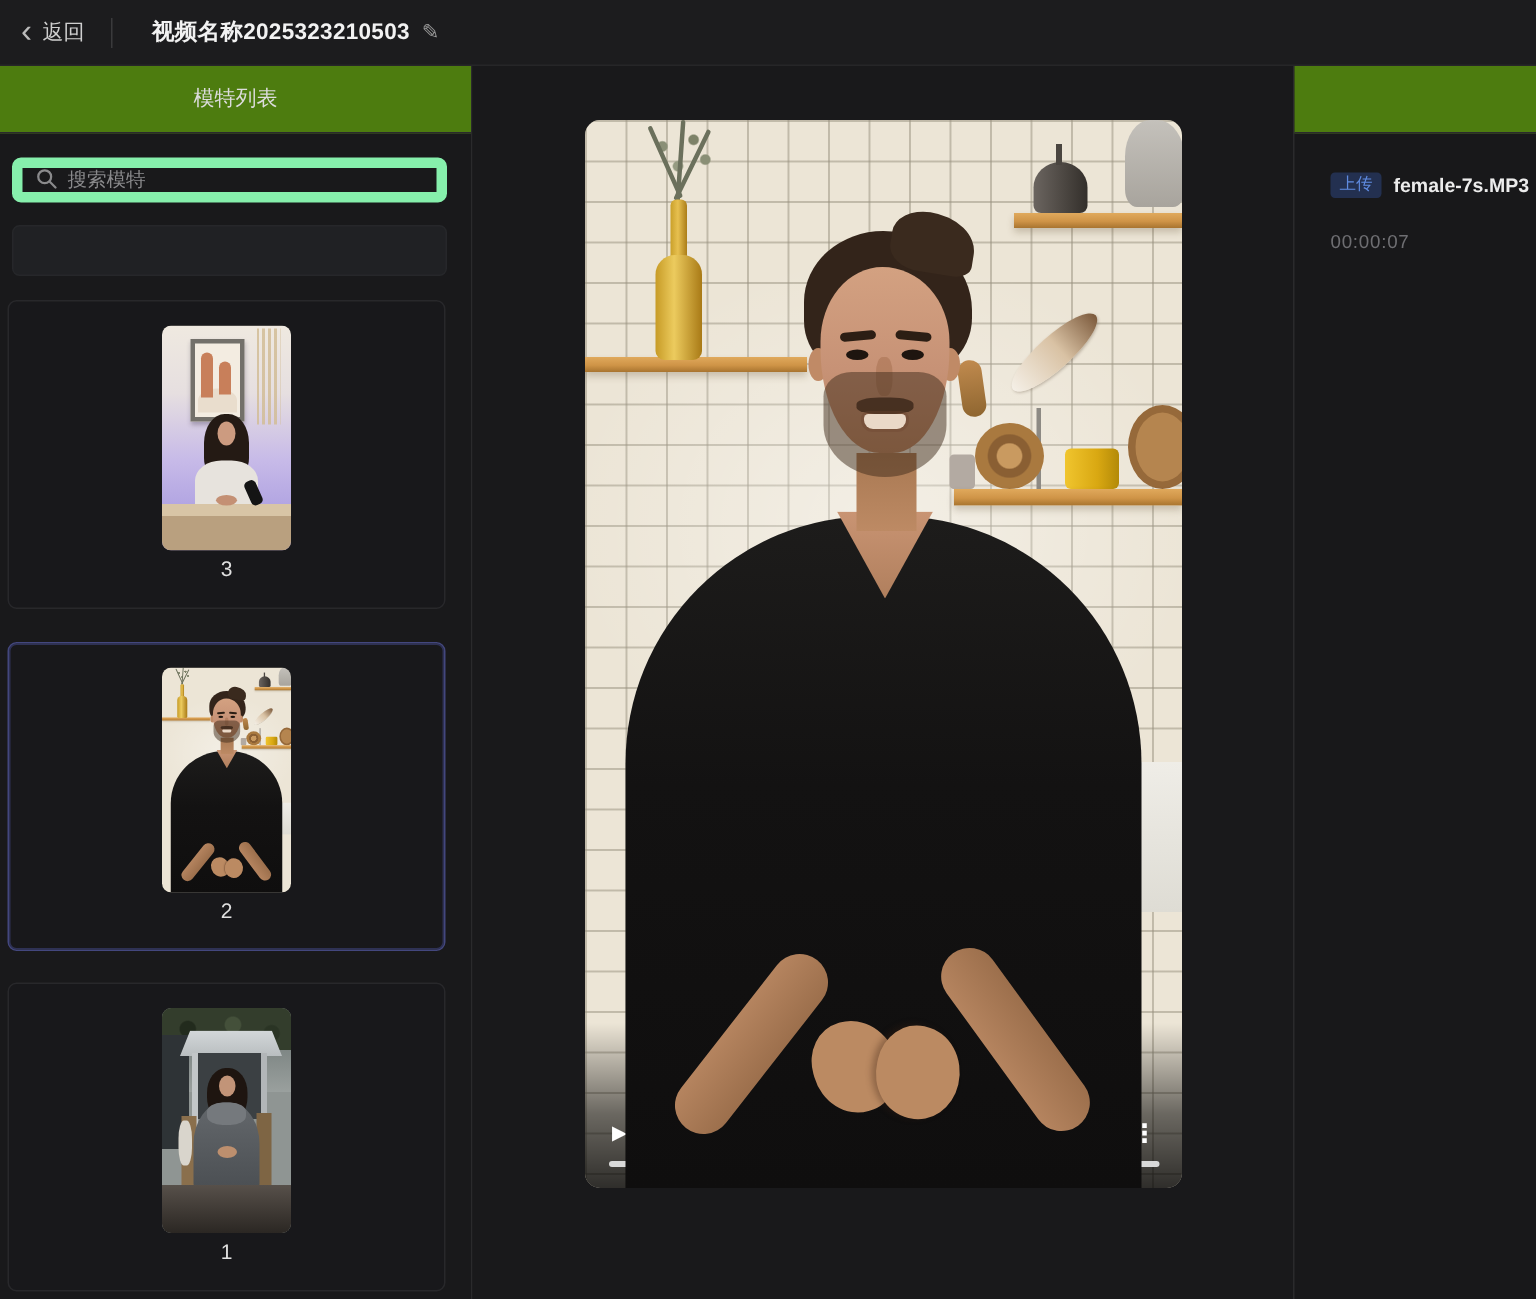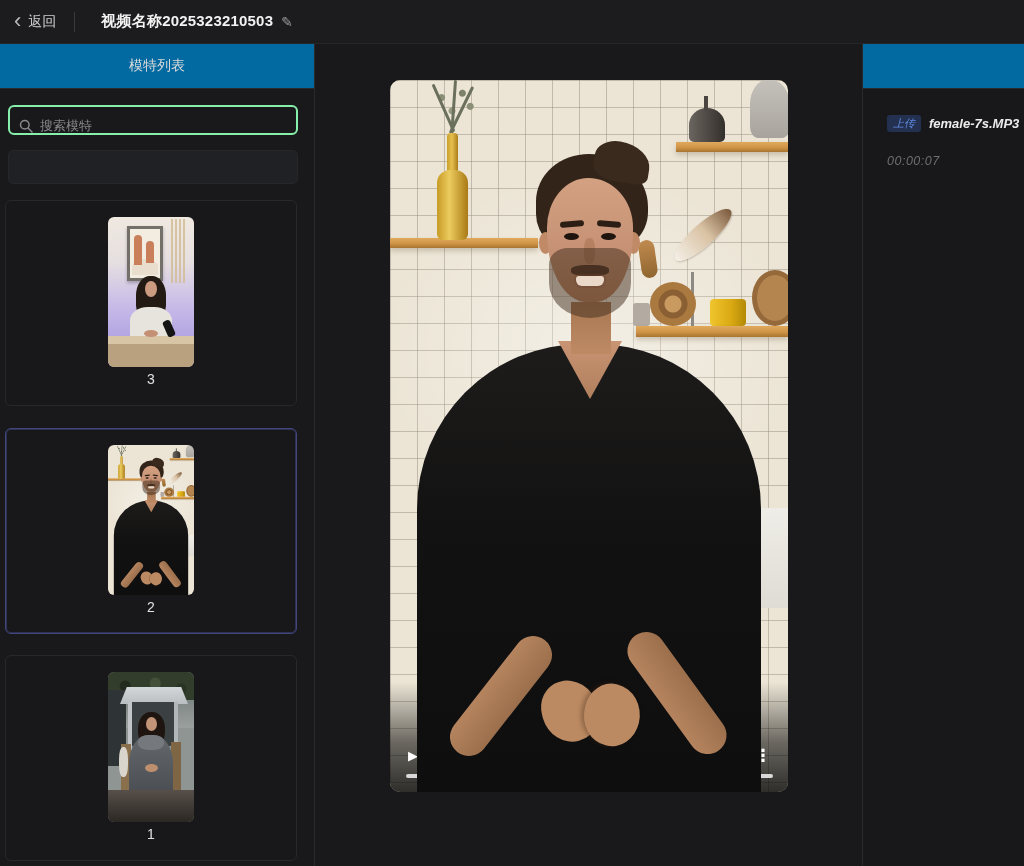--- a/index.html
+++ b/index.html
@@ -13,25 +13,25 @@
   .back-chevron { font-size:22px; line-height:1; color:#bbb; transform:translateY(-1px); }
   .topbar-divider { width:1px; height:20px; background:#3a3a3c; margin:0 4px; }
   .doc-title { margin-left:22px; font-size:15px; font-weight:bold; color:#f2f2f2; letter-spacing:.2px; }
   .edit-icon { margin-left:8px; font-size:14px; color:#9a9a9a; cursor:pointer; }
 
   
   .panel { position:absolute; top:44px; height:822px; background:#19191b; }
   .panel-left   { left:0;   width:315px; border-right:1px solid #2a2a2c; }
   .panel-center { left:315px; width:547px; }
   .panel-right  { left:862px; width:162px; border-left:1px solid #2a2a2c; background:#18181a; }
-  .panel-header { height:45px; border-bottom:1px solid #2a2a2c; display:flex; align-items:center; justify-content:center; font-size:14px; color:#dcdcdc; background:#0369a1; }
+  .panel-header { height:45px; border-bottom:1px solid #2a2a2c; display:flex; align-items:center; justify-content:center; font-size:14px; color:#dcdcdc; background:#4d7c0f; }
   .panel-body { position:relative; height:777px; overflow:hidden; }
 
   
-  .search-box { position:absolute; left:8px; top:16px; width:290px; height:30px; border:2px solid #86efac; border-radius:6px; display:flex; align-items:flex-end; padding:0 9px; background:transparent; }
+  .search-box { position:absolute; left:8px; top:16px; width:290px; height:30px; border:7px solid #86efac; border-radius:6px; display:flex; align-items:flex-start; padding:0 9px; background:transparent; }
   .search-box svg { flex:0 0 auto; }
   .search-input { flex:1; margin-left:7px; background:transparent; border:none; outline:none; color:#cfcfcf; font-size:13px; font-family:inherit; }
   .search-input::placeholder { color:#8a8a8c; }
   .filter-bar { position:absolute; left:8px; top:61px; width:290px; height:34px; background:#202124; border:1px solid #26272a; border-radius:5px; }
 
   .model-card { position:absolute; left:5px; width:292px; height:206px; background:#18181b; border:1px solid #28282b; border-radius:6px; cursor:pointer; }
   .model-card.selected { border:1px solid #43477e; box-shadow:0 0 0 1px #2e3154 inset; }
   .model-card .thumb { position:absolute; left:50%; transform:translateX(-50%); top:16px; width:86px; height:150px; border-radius:6px; overflow:hidden; background:#000; }
   .model-card .card-label { position:absolute; left:0; top:170px; width:100%; text-align:center; font-size:14px; color:#e0e0e0; }
   .card-pos-0 { top:111px; } .card-pos-1 { top:339px; } .card-pos-2 { top:566px; }
@@ -42,21 +42,21 @@
   .video-shade { position:absolute; left:0; right:0; bottom:0; height:110px; background:linear-gradient(180deg,rgba(0,0,0,0) 0%,rgba(0,0,0,.55) 55%,rgba(0,0,0,.8) 100%); }
   .video-controls { position:absolute; left:10px; right:8px; bottom:24px; height:26px; display:flex; align-items:center; }
   .play-btn { width:26px; text-align:center; color:#fff; font-size:13px; cursor:pointer; }
   .time-label { margin-left:10px; color:#f0f0f0; font-size:13.5px; letter-spacing:.3px; }
   .ctrl-spacer { flex:1; }
   .ctrl-icon { width:34px; display:flex; justify-content:center; align-items:center; cursor:pointer; }
   .more-dots { color:#fff; font-size:17px; font-weight:bold; line-height:1; }
   .progress-bar { position:absolute; left:16px; right:15px; bottom:14px; height:4px; border-radius:2px; background:#d9d9d9; cursor:pointer; }
 
   
-  .audio-item { position:absolute; left:0; top:14px; width:162px; padding:12px 0 12px 24px; cursor:pointer;font-style:italic; }
+  .audio-item { position:absolute; left:0; top:14px; width:162px; padding:12px 0 12px 24px; cursor:pointer; }
   .audio-row { display:flex; align-items:center; }
   .audio-badge { font-size:11px; color:#5f8be0; background:#233050; border-radius:3px; padding:2px 6px; line-height:1.2; }
   .audio-name { margin-left:8px; font-size:13px; font-weight:bold; color:#ececec; }
   .audio-duration { margin-top:22px; font-size:12.5px; color:#6e6e72; letter-spacing:.5px; }
 
   
   .ks { position:relative; width:398px; height:712px; background:#ece5d6;
         background-image:
           radial-gradient(ellipse 300px 260px at 50% 38%, rgba(255,255,255,.38), rgba(255,255,255,0) 70%),
           linear-gradient(rgba(150,143,125,.5) 1px, transparent 1px),

